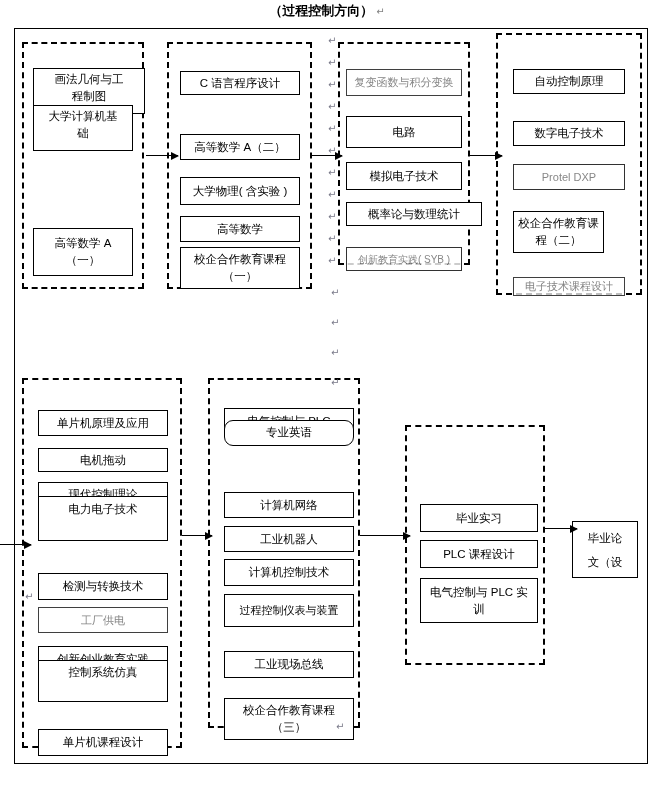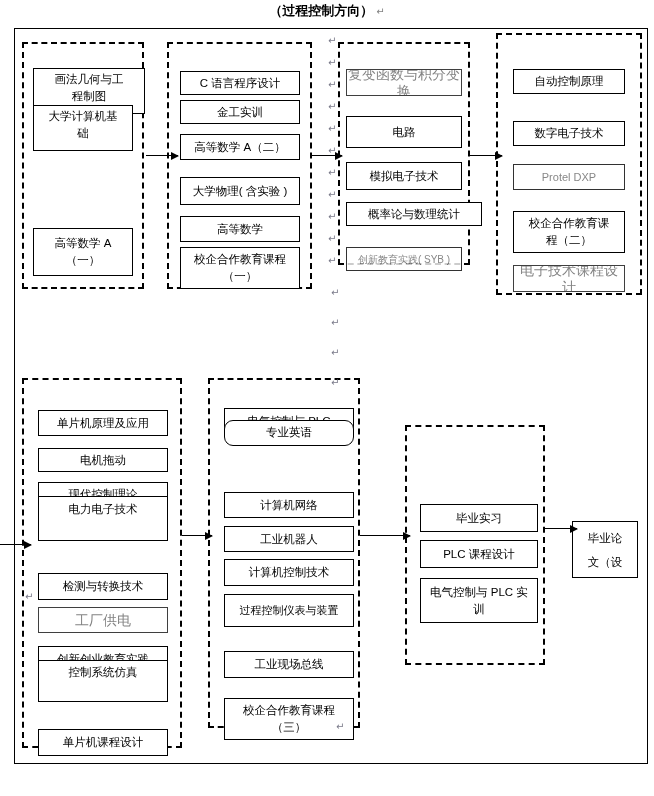--- a/index.html
+++ b/index.html
@@ -57,21 +57,21 @@
     font-size:11.5px;
     line-height:17px;
     color:#000;
     padding-top:2px;
     text-align:center;
     white-space:pre-line;
     overflow:hidden;
   }
   .box.center{justify-content:center;padding-top:0;margin-top:21px;}
   .box .line{display:block;width:100%;}
-  .box.faded{color:#5a5a5a;font-size:14px;opacity:.75;}
+  .box.faded{color:#5a5a5a;font-size:11px;opacity:.75;}
   .box.faded2{color:#6a6a6a;font-size:10px;opacity:.8;}
   .box.latin{font-size:11px;}
 
   
   .arrow{
     position:absolute;
     height:0;
     border-top:1.4px solid #000;
   }
   .arrow:after{
@@ -117,23 +117,20 @@
   <div class="box center" style="left:33px;top:207px;width:100px;height:48px;">
     <span class="line">高等数学 A
 （一）</span>
   </div>
 
   <div class="group" style="left:167px;top:42px;width:145px;height:247px;"></div>
 
   <div class="box center" style="left:180px;top:50px;width:120px;height:24px;">
     <span class="line">C 语言程序设计</span>
   </div>
-  <div class="box center" style="left:180px;top:79px;width:120px;height:24px;">
-    <span class="line">金工实训</span>
-  </div>
   <div class="box center" style="left:180px;top:113px;width:120px;height:26px;">
     <span class="line">高等数学 A（二）</span>
   </div>
   <div class="box center" style="left:180px;top:156px;width:120px;height:28px;">
     <span class="line">大学物理( 含实验 )</span>
   </div>
   <div class="box center" style="left:180px;top:195px;width:120px;height:26px;">
     <span class="line">高等数学</span>
   </div>
   <div class="box center" style="left:180px;top:226px;width:120px;height:42px;">
@@ -163,25 +160,25 @@
 
   <div class="box center" style="left:513px;top:48px;width:112px;height:25px;">
     <span class="line">自动控制原理</span>
   </div>
   <div class="box center" style="left:513px;top:100px;width:112px;height:25px;">
     <span class="line">数字电子技术</span>
   </div>
   <div class="box center latin faded2" style="left:513px;top:143px;width:112px;height:26px;">
     <span class="line">Protel DXP</span>
   </div>
-  <div class="box center" style="left:513px;top:190px;width:112px;height:42px;">
+  <div class="box center" style="left:513px;top:190px;width:91px;height:42px;">
     <span class="line">校企合作教育课
 程（二）</span>
   </div>
-  <div class="box center faded" style="left:513px;top:244px;width:112px;height:27px;justify-content:center;">
+  <div class="box center faded" style="left:513px;top:256px;width:112px;height:19px;justify-content:center;">
     <span class="line">电子技术课程设计</span>
   </div>
 
   <div class="group" style="left:22px;top:378px;width:160px;height:370px;"></div>
 
   <div class="box center" style="left:38px;top:389px;width:130px;height:26px;">
     <span class="line">单片机原理及应用</span>
   </div>
   <div class="box center" style="left:38px;top:427px;width:130px;height:24px;">
     <span class="line">电机拖动</span>

